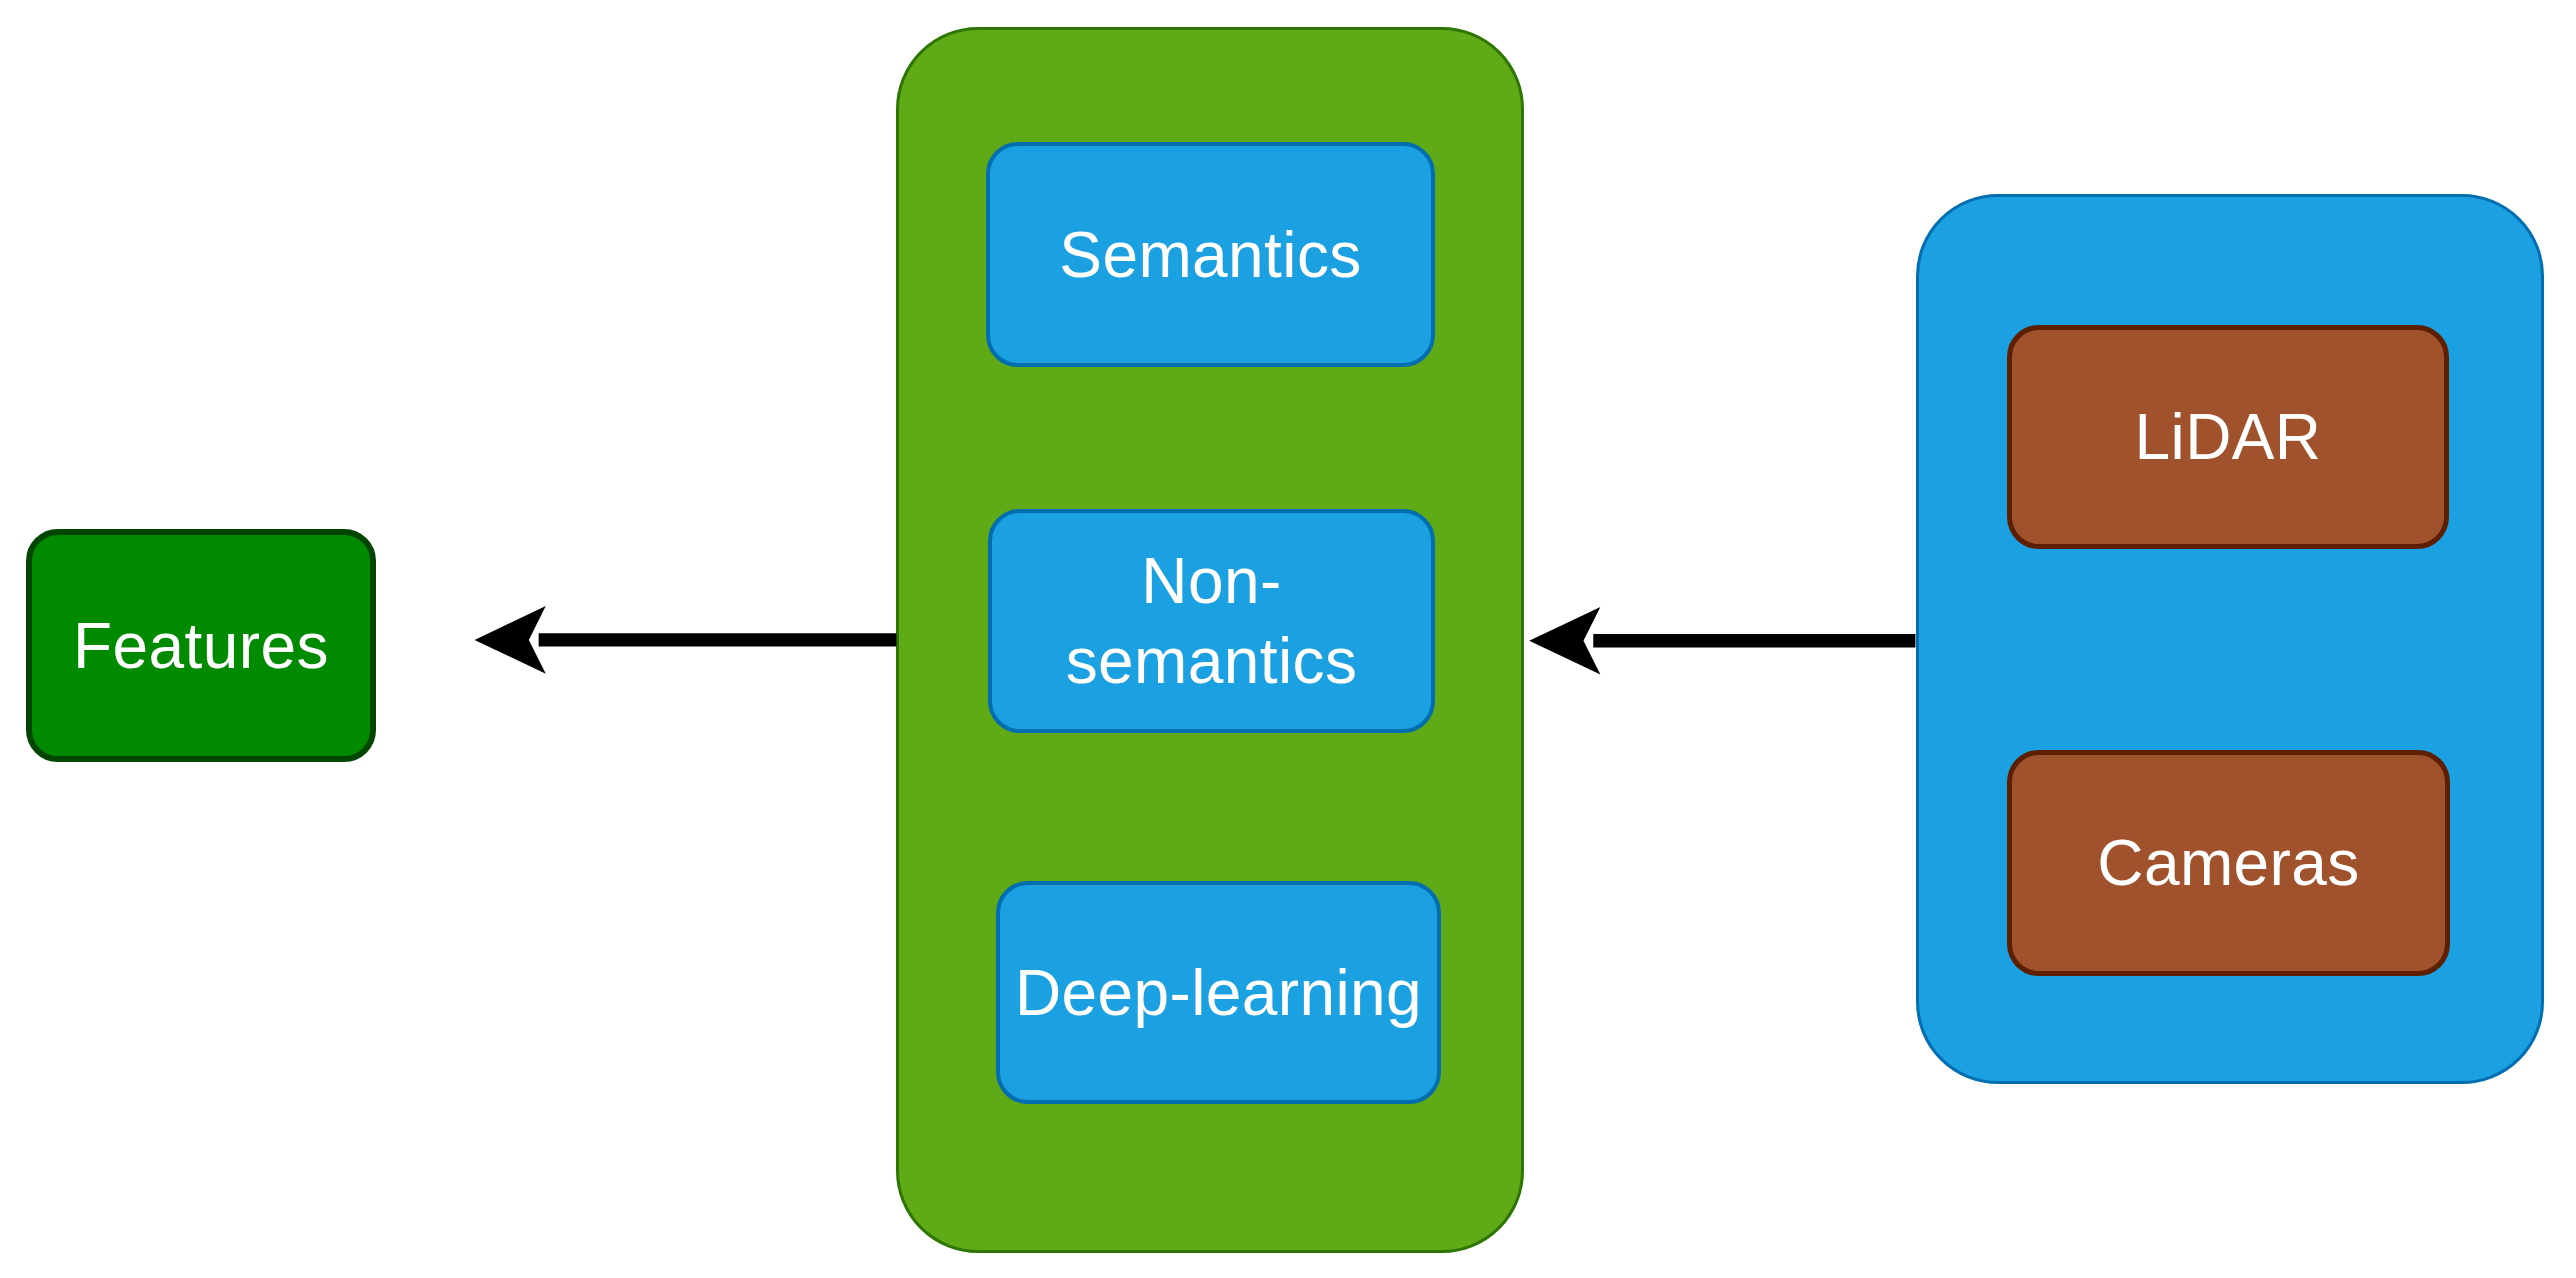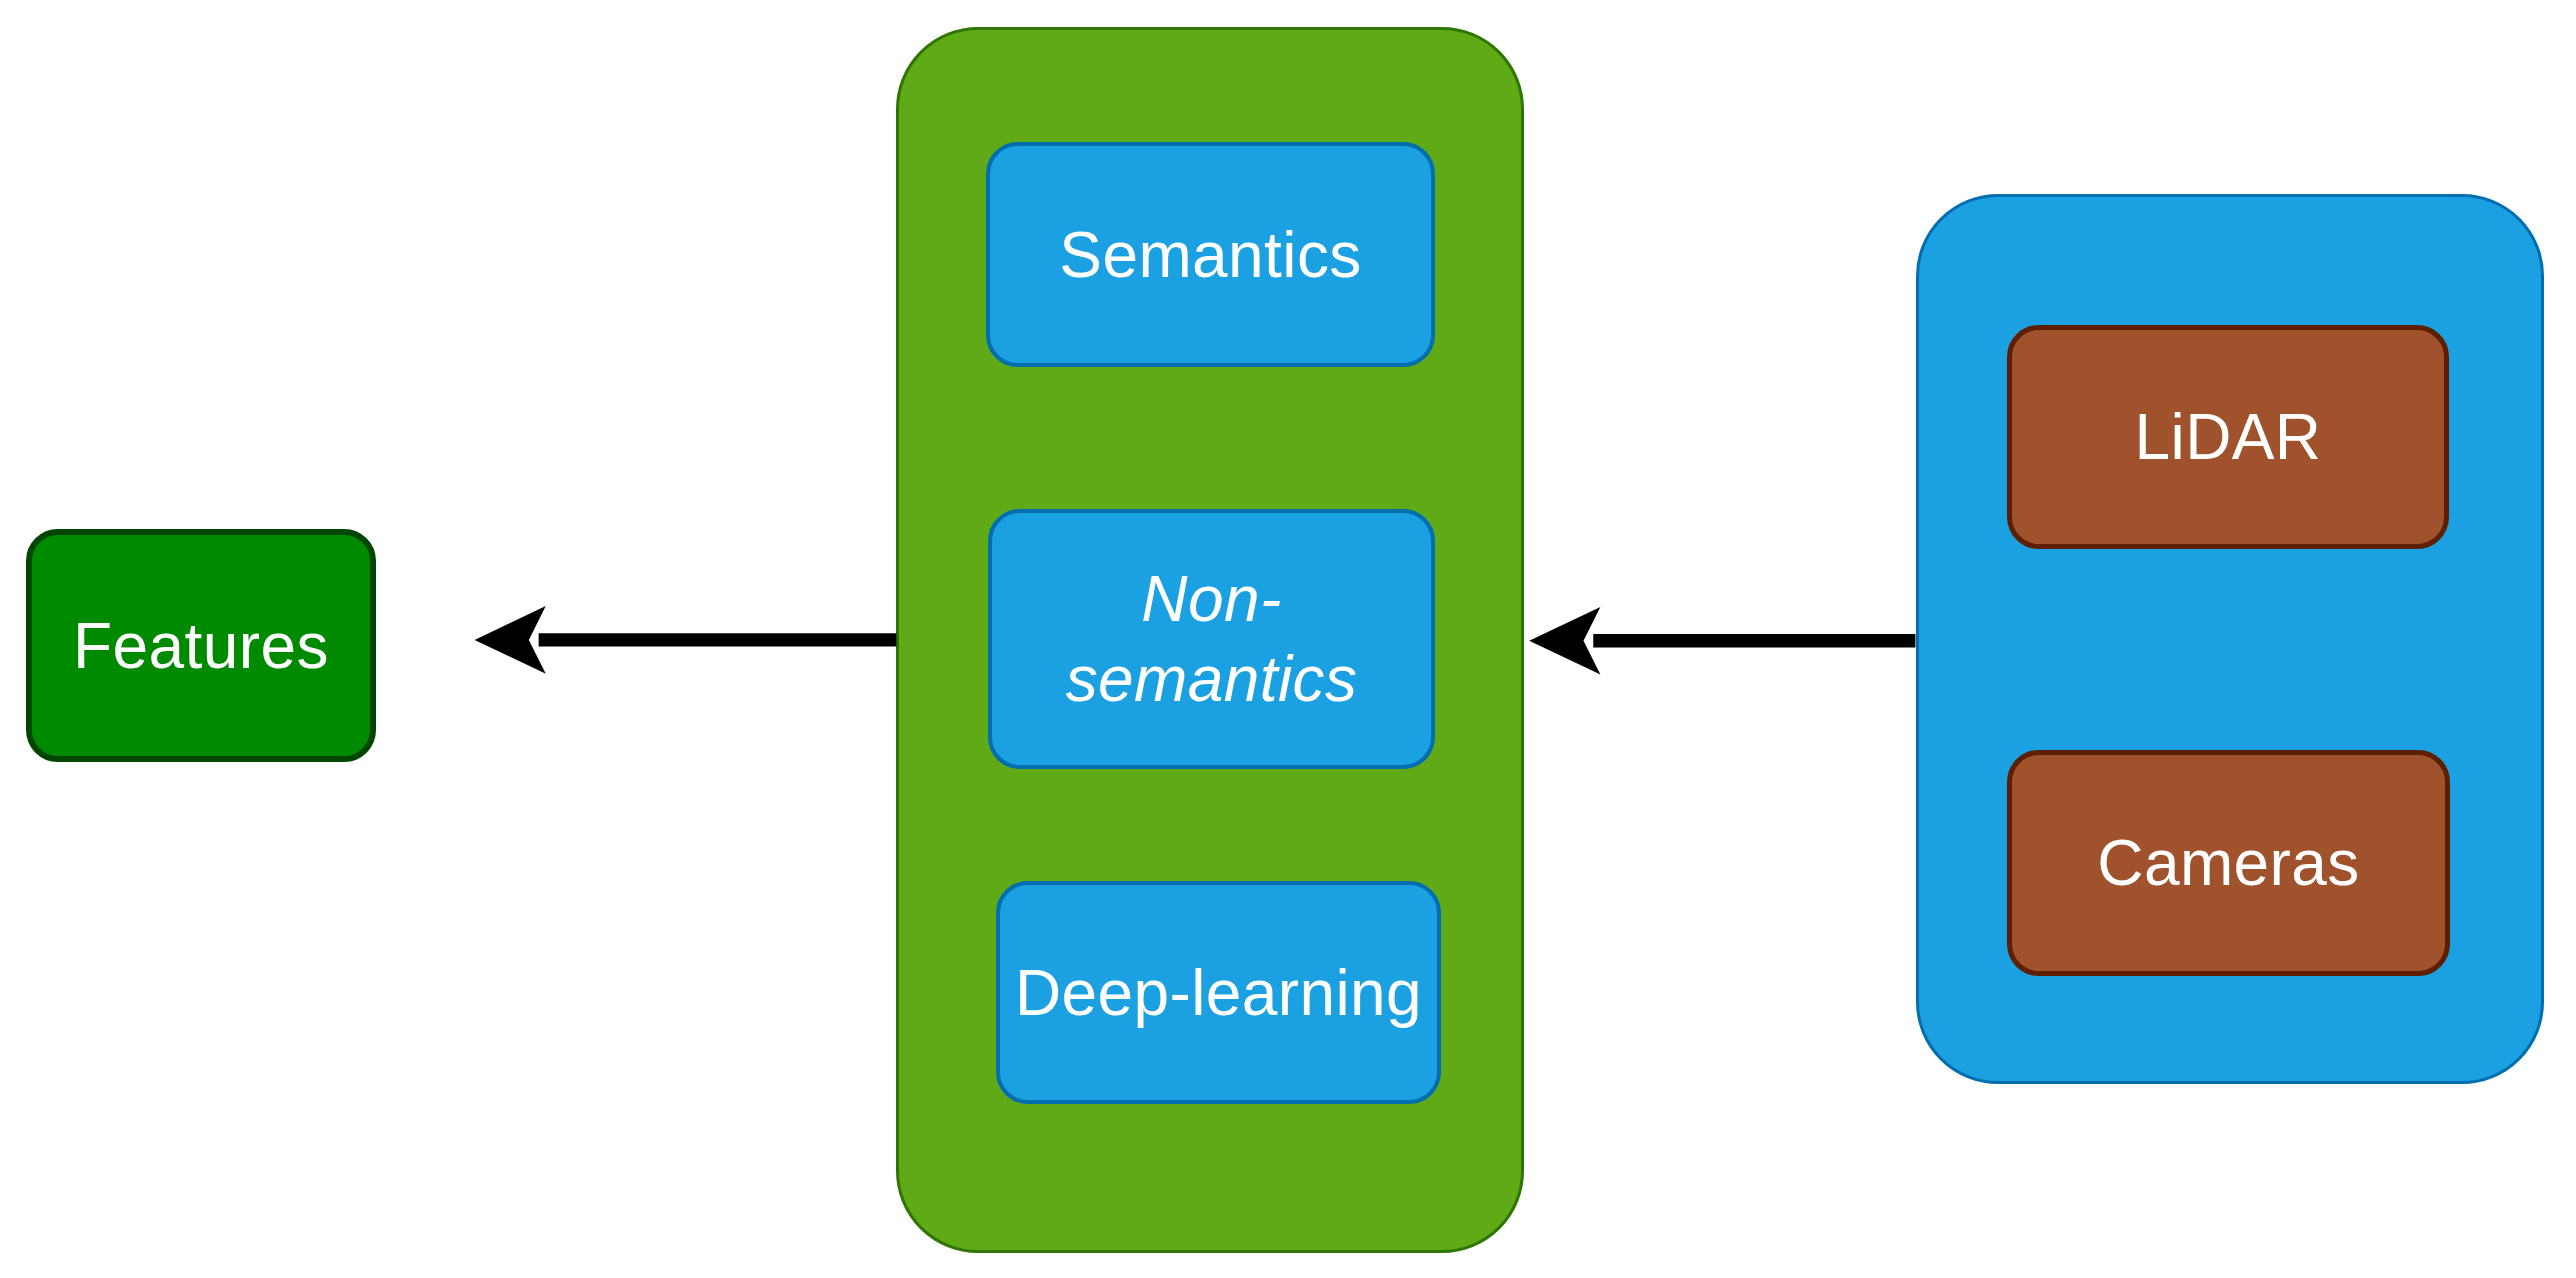--- a/index.html
+++ b/index.html
@@ -38,21 +38,21 @@
   #pipeline-container { left: 896px; top: 27px;  width: 628px; height: 1226px; }
   #sensors-container  { left: 1916px; top: 194px; width: 628px; height: 890px; }
 
   
   .leaf-node {
     border-radius: 32px;
     border-style: solid;
   }
   #features-box      { left: 26px;   top: 529px; width: 350px; height: 233px; border-width: 6.2px; }
   #semantics-box     { left: 986px; top: 142px; width: 449px; height: 225px; border-width: 4.5px; }
-  #non-semantics-box { left: 988px; top: 509px; width: 447px; height: 260px; border-width: 4.5px; font-style: italic; }
+  #non-semantics-box { left: 988px; top: 509px; width: 447px; height: 224px; border-width: 4.5px; }
   #deep-learning-box { left: 996px; top: 881px; width: 445px; height: 223px; border-width: 4.5px; }
   #lidar-box         { left: 2007px; top: 325px; width: 442px; height: 224px; border-width: 5.3px; }
   #cameras-box       { left: 2007px; top: 750px; width: 443px; height: 226px; border-width: 5.3px; }
 
   #arrow-layer {
     position: absolute;
     left: 0; top: 0;
     width: 2576px;
     height: 1278px;
     pointer-events: none;

